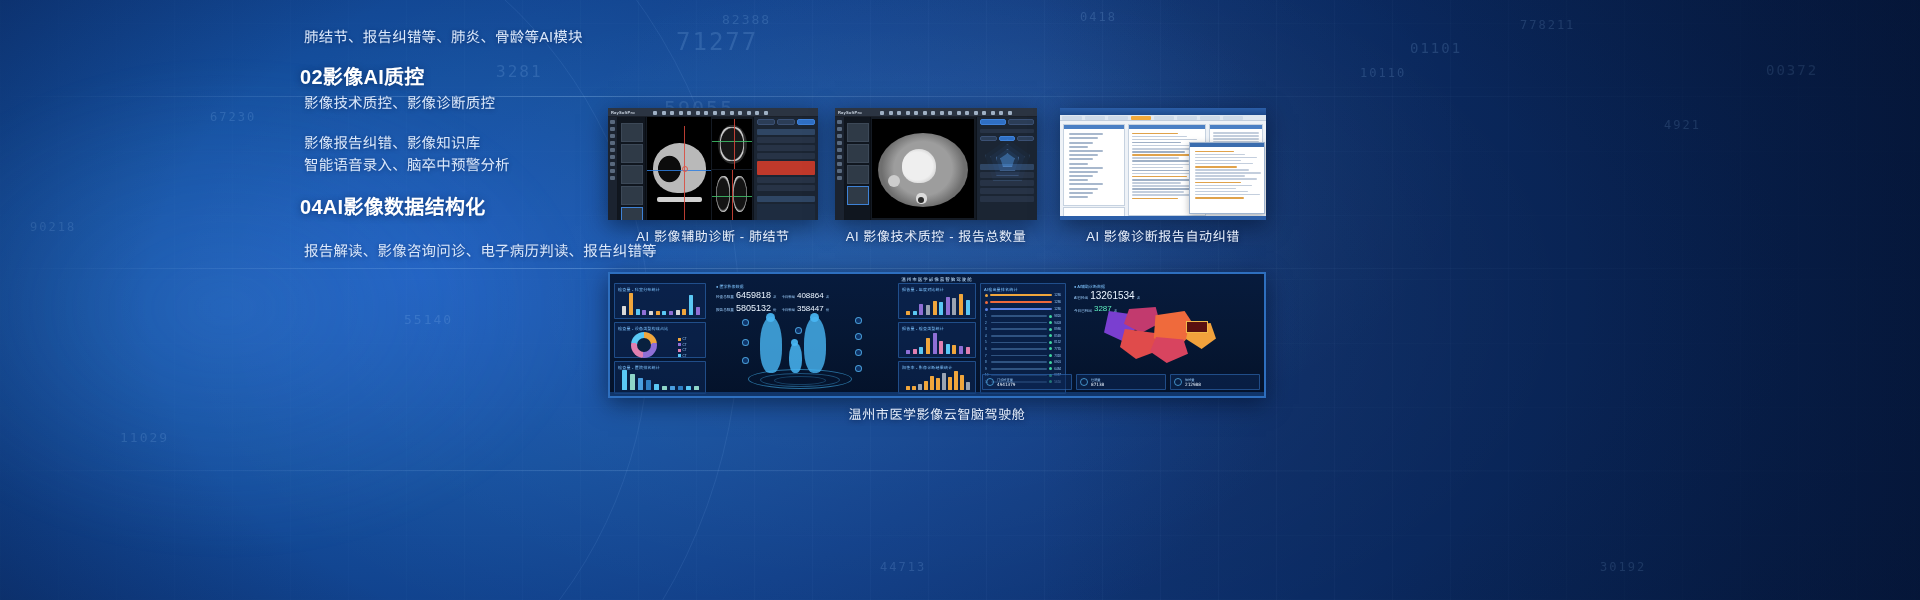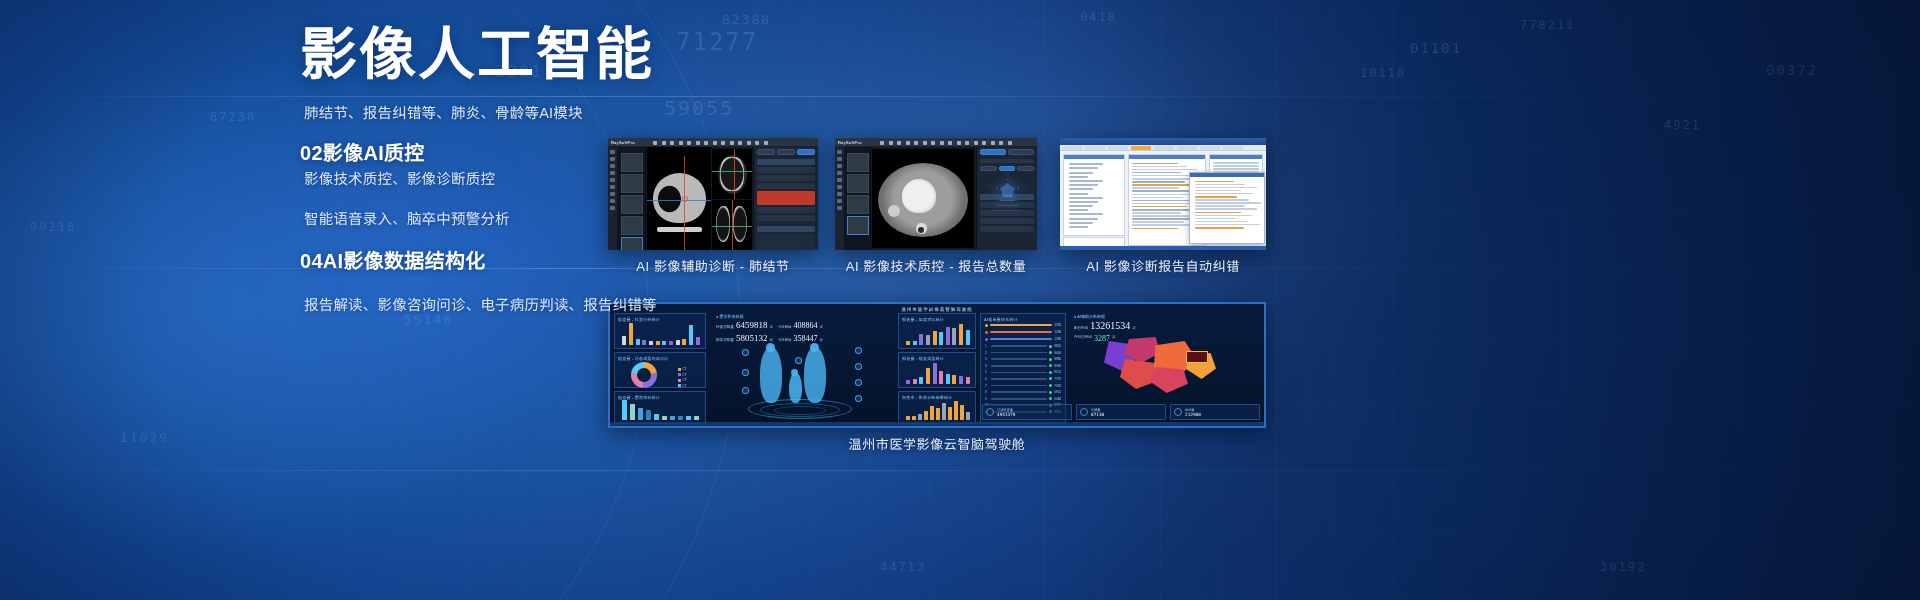--- a/index.html
+++ b/index.html
@@ -81,21 +81,21 @@
     letter-spacing:.2px; padding-left:4px; white-space:nowrap;
     text-shadow:0 1px 4px rgba(4,25,70,.45);
   }
   .i1{ margin-top:2px; }
   .i2{ margin-top:14px; }
   .i3{ margin-top:18px; }
   .i4{ margin-top:16px; }
   .i5{ margin-top:18px; }
 
   
-  #media{ position:absolute; left:600px; top:134px; width:1300px; height:440px; z-index:4; }
+  #media{ position:absolute; left:600px; top:104px; width:1300px; height:440px; z-index:4; }
 
   .shot{
     position:absolute; background:#0b1b38;
     box-shadow:0 6px 22px rgba(2,12,36,.55);
     overflow:hidden;
   }
   .cap{
     position:absolute; color:#e6eefb; font-size:13px;
     letter-spacing:.6px; text-align:center; white-space:nowrap;
     text-shadow:0 1px 5px rgba(3,18,50,.6);
@@ -164,21 +164,21 @@
   .lr-tree i{ display:block; height:2px; margin:2.2px 0 2.2px 5px; background:#a8b8cd; border-radius:1px; }
   .lr-head{ height:4px; background:#4a7fc4; }
   .lr-float{ position:absolute; background:#fff; border:1px solid #9fb4cf; box-shadow:0 2px 7px rgba(0,0,0,.28); }
 
   
   .db-bg{ position:absolute; inset:0; background:linear-gradient(180deg,#071b3d 0%,#061733 55%,#04122a 100%); }
   .db-title{ position:absolute; left:0; right:0; top:1px; text-align:center; font-size:6px; color:#bfe0ff; letter-spacing:1px; }
   .card{ position:absolute; background:rgba(12,40,88,.55); border:1px solid rgba(62,132,220,.45); border-radius:1px; }
   .card-t{ position:absolute; left:3px; top:2px; font-size:4px; color:#7fc4ff; letter-spacing:.2px; }
   .bar{ position:absolute; bottom:0; border-radius:.5px; }
-  .kpi{ position:absolute; font-family:Liberation Serif, serif; color:#eaf4ff; }
+  .kpi{ position:absolute; font-family:Liberation Sans, sans-serif; color:#eaf4ff; }
   .donut{ position:absolute; border-radius:50%; }
   .human{ position:absolute; background:#49b7f5; border-radius:48% 48% 42% 42%; filter:blur(.2px); opacity:.92; }
   .ring{ position:absolute; border-radius:50%; border:1px solid rgba(70,185,250,.55); }
   .hexdot{ position:absolute; width:7px; height:7px; border-radius:50%; border:1px solid rgba(90,190,250,.75); background:rgba(20,70,140,.6); }
   .mapshape{ position:absolute; }
 </style>
 </head>
 <body>
 
 <div id="bg">
@@ -208,32 +208,32 @@
     </div>
   <div class="bg-streak" style="top:96px"></div>
   <div class="bg-streak" style="top:268px"></div>
   <div class="bg-streak" style="top:470px;opacity:.6"></div>
   <div class="bg-arc" style="left:-360px;top:-230px;width:1100px;height:1100px"></div>
   <div class="bg-arc" style="left:-250px;top:-120px;width:900px;height:900px"></div>
   <div class="bg-vignette"></div>
 </div>
 
 <div id="left">
-  <div id="headline">影像人工智能</div>
 
   <div class="item i1">
     <div class="item-desc">肺结节、报告纠错等、肺炎、骨龄等AI模块</div>
   </div>
 
   <div class="item i2">
     <div class="item-title">02影像AI质控</div>
     <div class="item-desc">影像技术质控、影像诊断质控</div>
   </div>
 
   <div class="item i3">
+    <div class="item-desc">影像报告纠错、影像知识库</div>
     <div class="item-desc">智能语音录入、脑卒中预警分析</div>
   </div>
 
   <div class="item i4">
     <div class="item-title">04AI影像数据结构化</div>
   </div>
 
   <div class="item i5">
     <div class="item-desc">报告解读、影像咨询问诊、电子病历判读、报告纠错等</div>
   </div>
@@ -726,21 +726,21 @@
           </div>
       </div>
 
       <div style="position:absolute;left:462px;top:9px;right:4px;height:80px">
         <div style="position:absolute;left:2px;top:0;font-size:4px;color:#7fc4ff">● AI辅助诊断数据</div>
         <div style="position:absolute;left:2px;top:7px;display:flex;align-items:baseline;gap:2px">
           <span style="font-size:3.6px;color:#9fd0ff">AI已检出</span>
           <span class="kpi" style="position:relative;font-size:10px;color:#eaf4ff">13261534</span>
           <span style="font-size:3.4px;color:#9fd0ff">次</span>
         </div>
-        <div style="position:absolute;left:2px;top:21px;display:flex;align-items:flex-start;gap:2px">
+        <div style="position:absolute;left:2px;top:21px;display:flex;align-items:flex-end;gap:2px">
           <span style="font-size:3.6px;color:#9fd0ff">今日已检出</span>
           <span class="kpi" style="position:relative;font-size:8px;color:#5ef0c0">3287</span>
           <span style="font-size:3.4px;color:#9fd0ff">次</span>
         </div>
 
         <div style="position:absolute;left:26px;top:22px;width:140px;height:58px">
           <div class="mapshape" style="left:4px;top:6px;width:34px;height:30px;background:#7a3fd0;clip-path:polygon(20% 0,82% 10%,100% 58%,60% 100%,6% 72%)"></div>
           <div class="mapshape" style="left:26px;top:2px;width:36px;height:26px;background:#c23a6e;clip-path:polygon(14% 8%,88% 0,100% 62%,48% 100%,0 64%)"></div>
           <div class="mapshape" style="left:22px;top:24px;width:40px;height:30px;background:#e04b4b;clip-path:polygon(12% 0,92% 14%,100% 70%,40% 100%,0 60%)"></div>
           <div class="mapshape" style="left:54px;top:6px;width:44px;height:36px;background:#ef6a3c;clip-path:polygon(8% 12%,74% 0,100% 48%,62% 100%,4% 76%)"></div>

